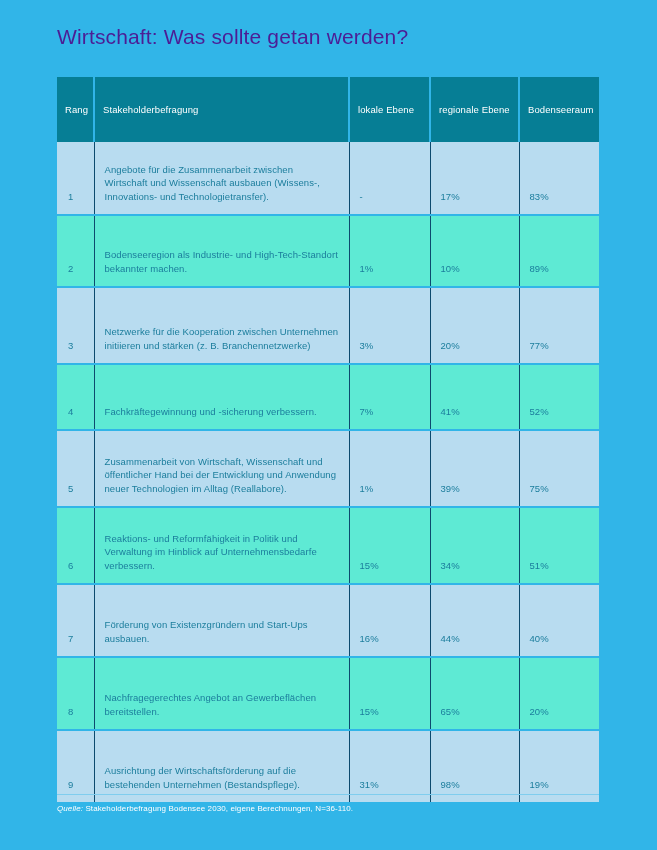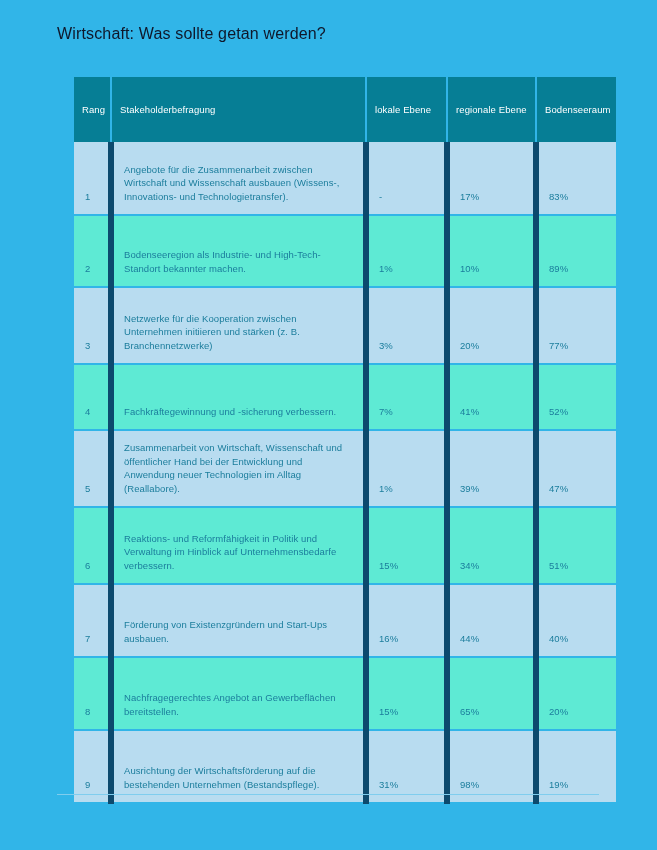--- a/index.html
+++ b/index.html
@@ -18,40 +18,39 @@
   .page {
     position: absolute;
     inset: 0;
   }
 
   
   .page-title {
     position: absolute;
     left: 57px;
     top: 24px;
-    font-size: 16px;
+    font-size: 21px;
     font-weight: 400;
-    color: #0f172a;
+    color: #4c1d95;
     letter-spacing: 0.15px;
     white-space: nowrap;
     line-height: 1.2;
   }
 
   
   .table-wrap {
     position: absolute;
     left: 57px;
     top: 77px;
     width: 542px;
   }
   table.rec-table {
     border-collapse: collapse;
     width: 542px;
     table-layout: fixed;
-    margin-left: 17px;
   }
 
   col.c-rank  { width: 37px; }
   col.c-rec   { width: 255px; }
   col.c-lok   { width: 81px; }
   col.c-reg   { width: 89px; }
   col.c-bod   { width: 80px; }
 
   table.rec-table thead th {
     background: #067e95;
@@ -66,21 +65,21 @@
     letter-spacing: 0.1px;
     white-space: nowrap;
   }
   table.rec-table thead th.last { border-right: none; }
 
   table.rec-table tbody td {
     font-size: 9.5px;
     color: #1b7d9c;
     vertical-align: bottom;
     padding: 0 6px 10px 8px;
-    border-right: 6px solid #0c4a6e;
+    border-right: 1px solid #0c4a6e;
     border-bottom: 2px solid #31b5e8;
     line-height: 1.45;
     letter-spacing: 0.08px;
   }
   table.rec-table tbody td.last { border-right: none; }
 
   table.rec-table tbody tr.odd  td { background: #b8dcf0; }
   table.rec-table tbody tr.even td { background: #5eead4; }
 
   table.rec-table tbody td.rank {
@@ -178,21 +177,21 @@
           <td class="rec">Fachkräftegewinnung und -sicherung verbessern.</td>
           <td class="val">7%</td>
           <td class="val">41%</td>
           <td class="val last">52%</td>
         </tr>
         <tr class="odd r5">
           <td class="rank">5</td>
           <td class="rec">Zusammenarbeit von Wirtschaft, Wissenschaft und öffentlicher Hand bei der Entwicklung und Anwendung neuer Technologien im Alltag (Reallabore).</td>
           <td class="val">1%</td>
           <td class="val">39%</td>
-          <td class="val last">47%</td>
+          <td class="val last">75%</td>
         </tr>
         <tr class="even r6">
           <td class="rank">6</td>
           <td class="rec">Reaktions- und Reformfähigkeit in Politik und Verwaltung im Hinblick auf Unternehmensbedarfe verbessern.</td>
           <td class="val">15%</td>
           <td class="val">34%</td>
           <td class="val last">51%</td>
         </tr>
         <tr class="odd r7">
           <td class="rank">7</td>
@@ -214,15 +213,19 @@
           <td class="val">31%</td>
           <td class="val">98%</td>
           <td class="val last">19%</td>
         </tr>
       </tbody>
     </table>
   </div>
 
   <div class="footer">
     <div class="footer-rule"></div>
+    <div class="footer-note">
+      <span class="src-label">Quelle:</span>
+      <span>Stakeholderbefragung Bodensee 2030, eigene Berechnungen, N=36-110.</span>
+    </div>
   </div>
 
 </div>
 
 </body></html>

